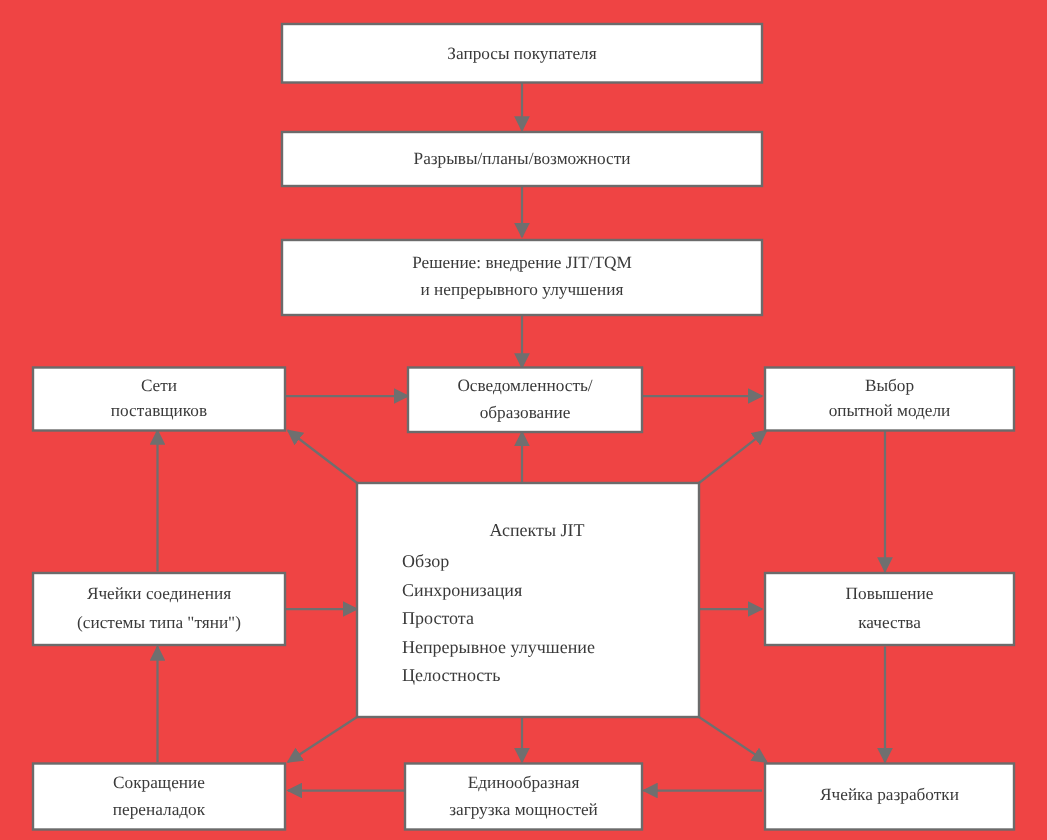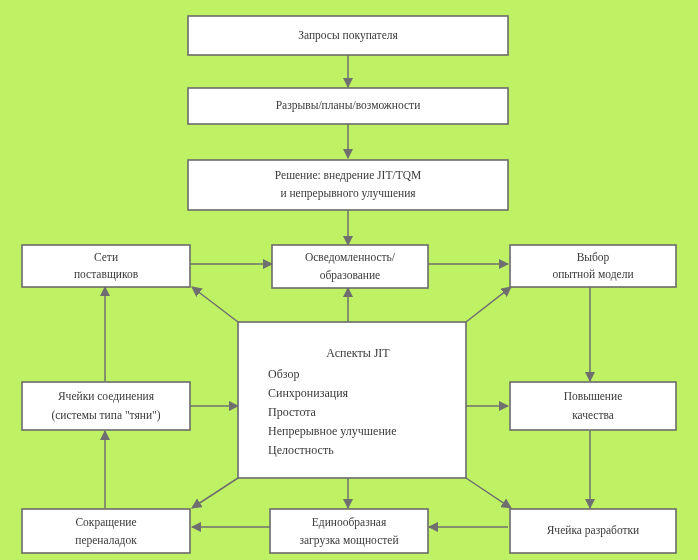--- a/index.html
+++ b/index.html
@@ -10,21 +10,21 @@
   body {
     width: 698px;
     height: 560px;
     font-family: "Liberation Serif", "DejaVu Serif", serif;
     overflow: hidden;
   }
   #diagram-root {
     position: relative;
     width: 698px;
     height: 560px;
-    background: #bef264;
+    background: #ef4444;
   }
   svg#flowchart {
     display: block;
     width: 698px;
     height: 560px;
   }
   .node-rect {
     fill: #ffffff;
     stroke: #6b6b6b;
     stroke-width: 1.6;

